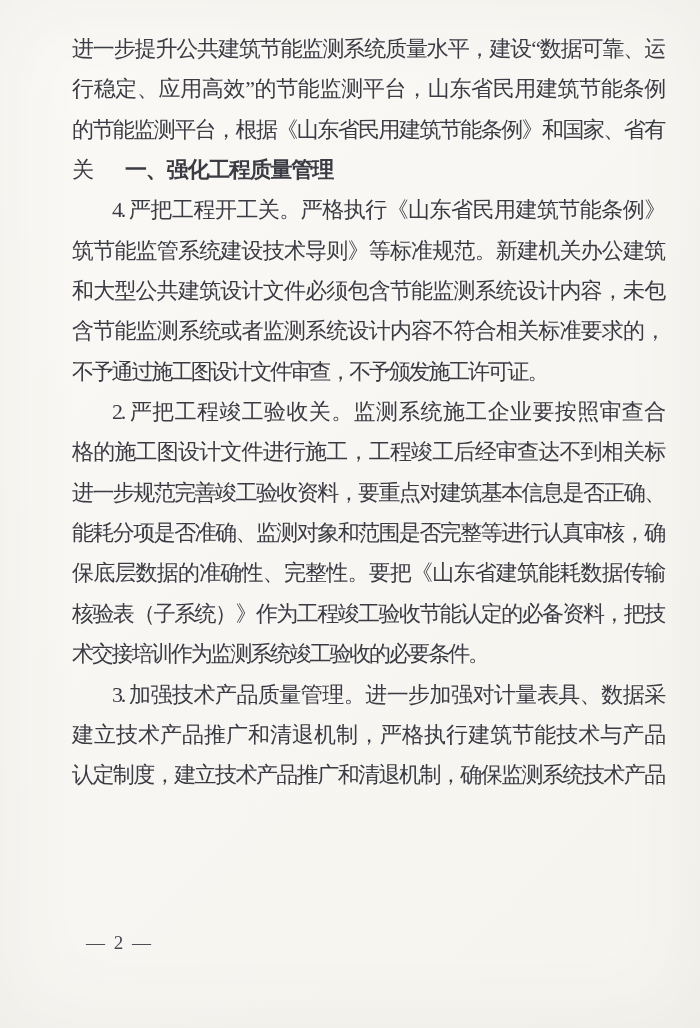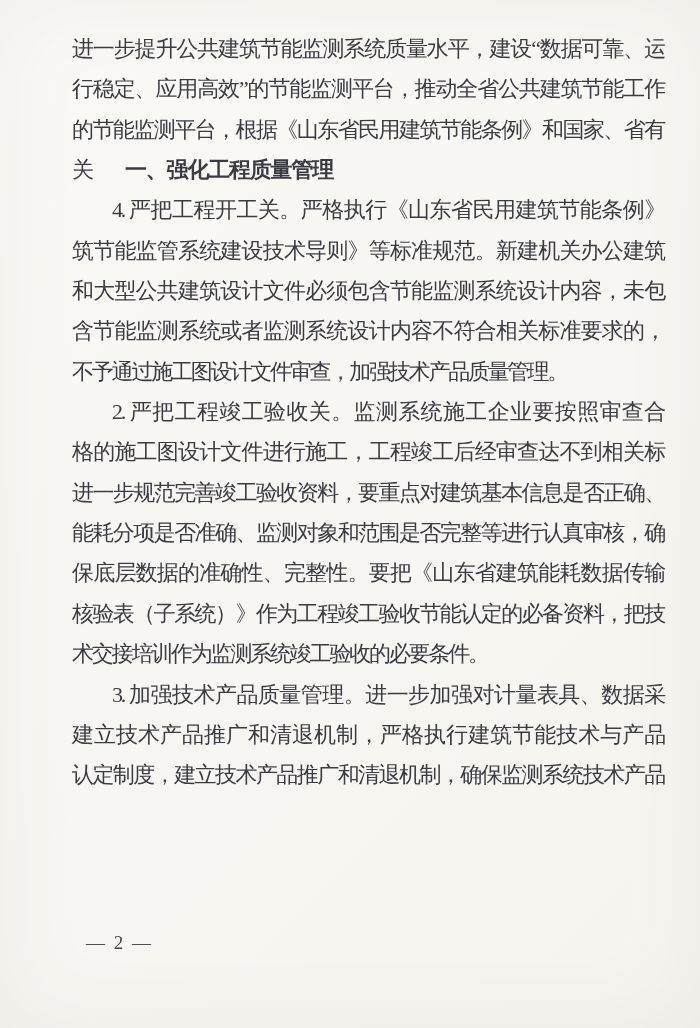--- a/index.html
+++ b/index.html
@@ -53,28 +53,28 @@
     line-height: 26px;
     letter-spacing: 2px;
   }
 </style>
 </head>
 <body>
 
 <div class="page">
   <div class="textblock" id="doc-lines" style="color: rgb(59, 59, 68);">
       <div class="line just"><span class="run song">进一步提升公共建筑节能监测系统质量水平，建设“数据可靠、运</span></div>
-      <div class="line just"><span class="run song">行稳定、应用高效”的节能监测平台，推动全省公共建筑节能工作</span></div>
+      <div class="line just"><span class="run song">行稳定、应用高效”的节能监测平台，山东省民用建筑节能条例</span></div>
       <div class="line just"><span class="run song">的节能监测平台，根据《山东省民用建筑节能条例》和国家、省有关</span></div>
       <div class="line ind"><span class="run hei">一、强化工程质量管理</span></div>
       <div class="line just ind"><span class="run kai">4. 严把工程开工关。</span><span class="run song">严格执行《山东省民用建筑节能条例》</span></div>
       <div class="line just"><span class="run song">筑节能监管系统建设技术导则》等标准规范。新建机关办公建筑</span></div>
       <div class="line just"><span class="run song">和大型公共建筑设计文件必须包含节能监测系统设计内容，未包</span></div>
       <div class="line just"><span class="run song">含节能监测系统或者监测系统设计内容不符合相关标准要求的，</span></div>
-      <div class="line"><span class="run song">不予通过施工图设计文件审查，加强技术产品质量管理。</span></div>
+      <div class="line"><span class="run song">不予通过施工图设计文件审查，不予颁发施工许可证。</span></div>
       <div class="line just ind"><span class="run kai">2. 严把工程竣工验收关。</span><span class="run song">监测系统施工企业要按照审查合</span></div>
       <div class="line just"><span class="run song">格的施工图设计文件进行施工，工程竣工后经审查达不到相关标</span></div>
       <div class="line just"><span class="run song">进一步规范完善竣工验收资料，要重点对建筑基本信息是否正确、</span></div>
       <div class="line just"><span class="run song">能耗分项是否准确、监测对象和范围是否完整等进行认真审核，确</span></div>
       <div class="line just"><span class="run song">保底层数据的准确性、完整性。要把《山东省建筑能耗数据传输</span></div>
       <div class="line just"><span class="run song">核验表（子系统）》作为工程竣工验收节能认定的必备资料，把技</span></div>
       <div class="line"><span class="run song">术交接培训作为监测系统竣工验收的必要条件。</span></div>
       <div class="line just ind"><span class="run kai">3. 加强技术产品质量管理。</span><span class="run song">进一步加强对计量表具、数据采</span></div>
       <div class="line just"><span class="run song">建立技术产品推广和清退机制，严格执行建筑节能技术与产品</span></div>
       <div class="line just"><span class="run song">认定制度，建立技术产品推广和清退机制，确保监测系统技术产品</span></div>

